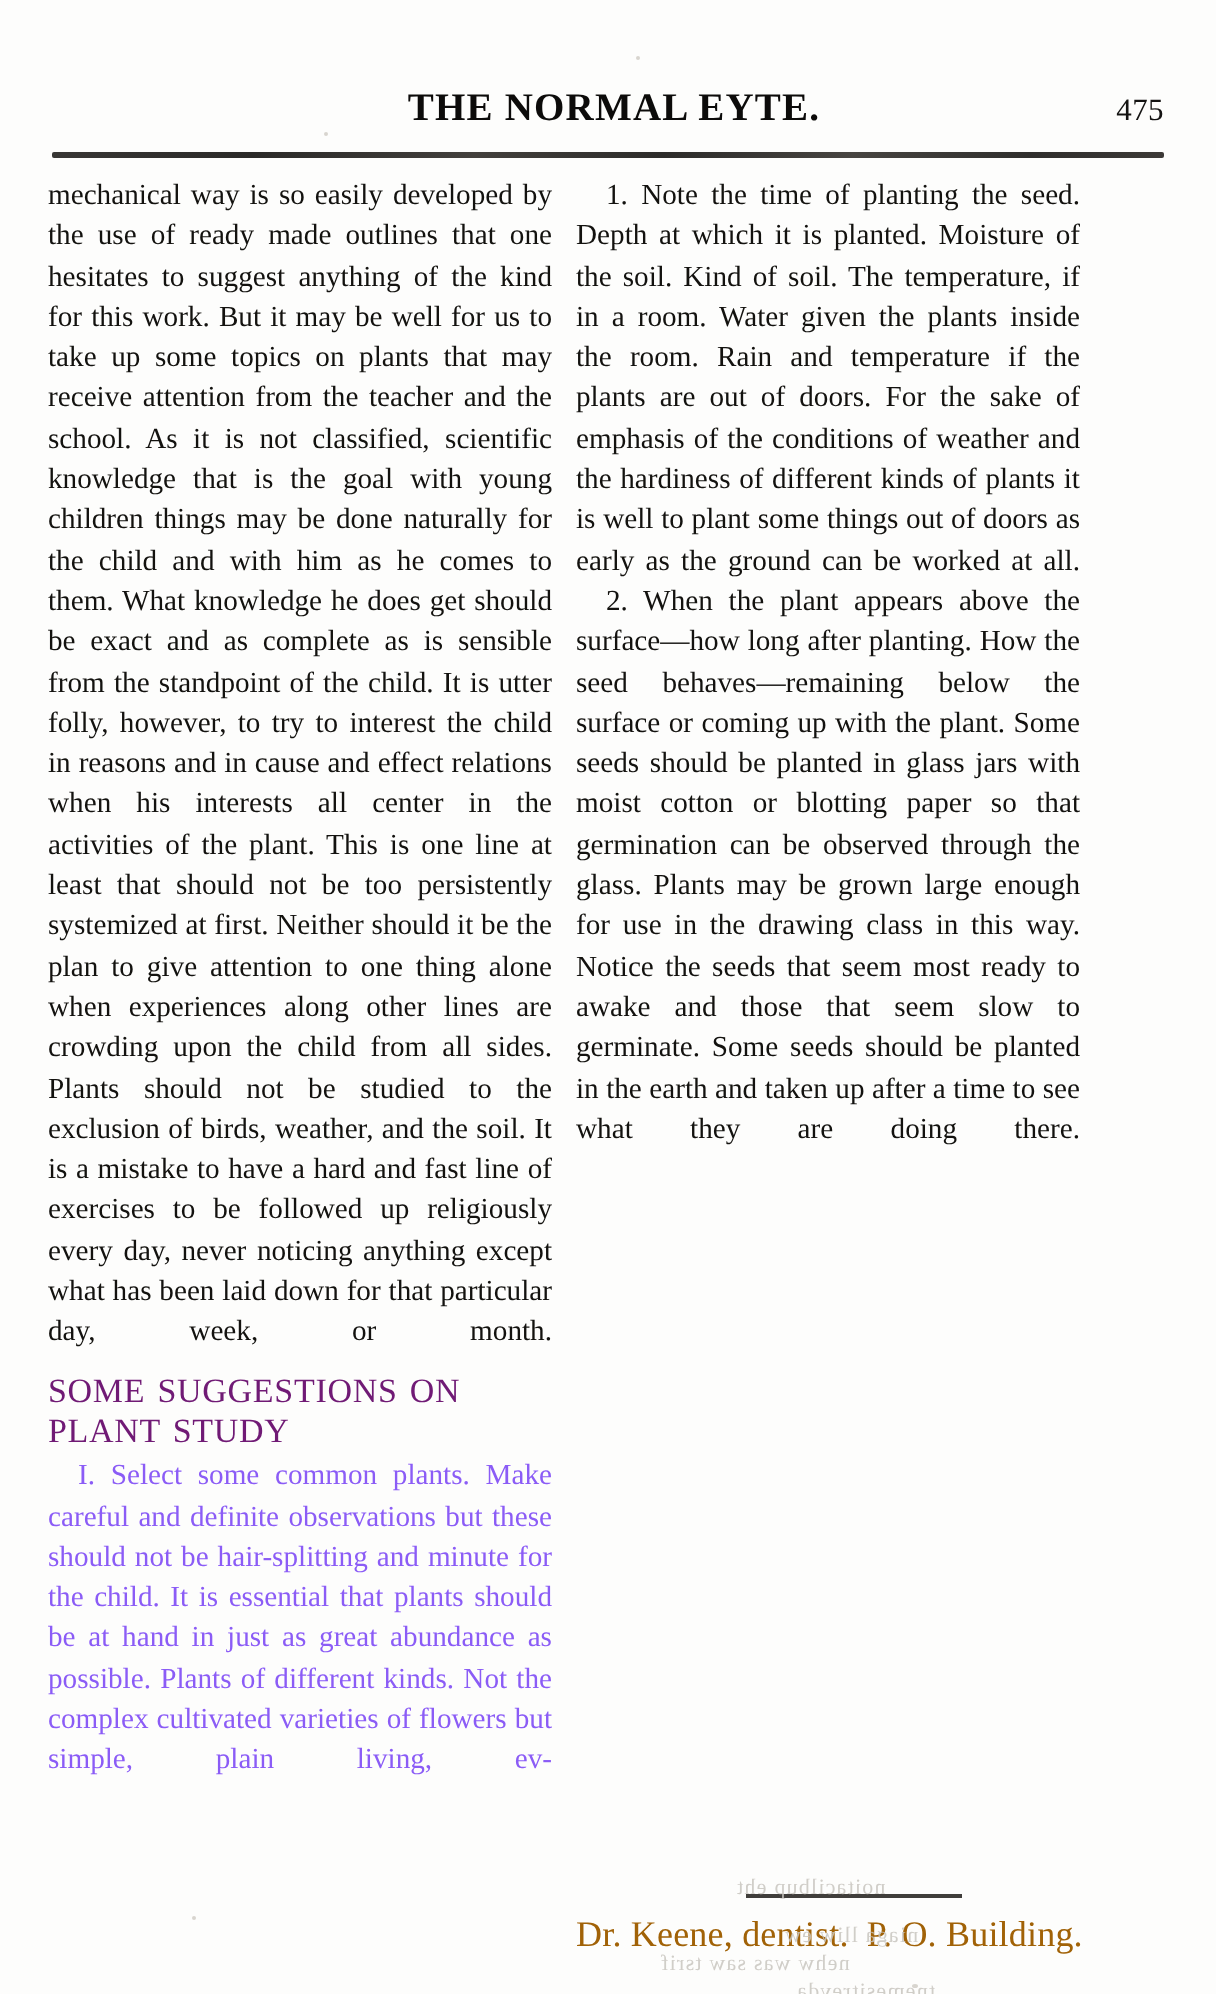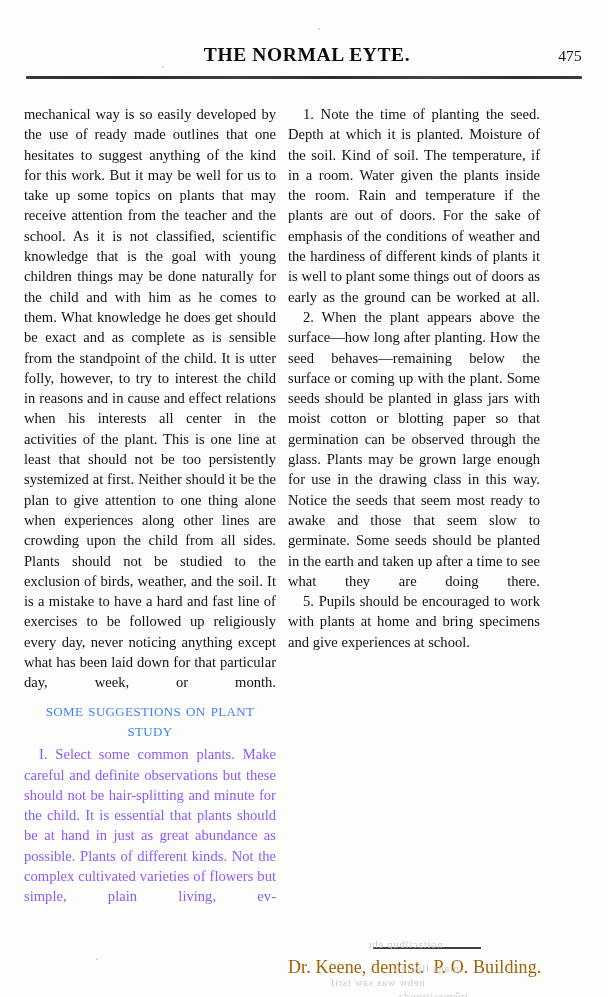--- a/index.html
+++ b/index.html
@@ -64,21 +64,20 @@
     position: absolute;
     top: 88px;
     width: 252px;
     font-size: 14.6px;
     line-height: 20.3px;
     text-align: justify;
     text-justify: inter-word;
     -webkit-hyphens: none;
     hyphens: none;
     color: #13120f;
-    margin-top: 16px;
   }
   .col-left  { left: 24px; }
   .col-right { left: 288px; }
 
   .col p {
     margin: 0;
     text-align: justify;
   }
   .col p.cont { text-indent: 0; }
   .col p.ind  { text-indent: 15px; }
@@ -86,25 +85,25 @@
   
   .jlast { text-align-last: justify; }
 
   
   .faded   { color: #8b5cf6; }
   .faded2  { color: #6b6862; }
 
   
   .secthead {
     margin: 9px 0 2px 0;
-    font-size: 13px;
+    font-size: 17px;
     letter-spacing: 0.35px;
-    text-align: center;
+    text-align: left;
     text-indent: 0;
-    color: #3b82f6;
+    color: #701a75;
     word-spacing: 1.5px;
   }
   .secthead .l2 {
     display: block;
     margin-top: 1px;
     word-spacing: 2px;
   }
 
   
   .foot-rule {
@@ -173,21 +172,20 @@
 
   <div class="col col-right">
 
 
     <p class="ind jlast">1. Note the time of planting the seed. Depth at which it is planted. Moisture of the soil. Kind of soil. The temperature, if in a room. Water given the plants inside the room. Rain and temperature if the plants are out of doors. For the sake of emphasis of the conditions of weather and the hardiness of different kinds of plants it is well to plant some things out of doors as early as the ground can be worked at all.</p>
 
     <p class="ind jlast">2. When the plant appears above the surface—how long after planting. How the seed behaves—remaining below the surface or coming up with the plant. Some seeds should be planted in glass jars with moist cotton or blotting paper so that germination can be observed through the glass. Plants may be grown large enough for use in the drawing class in this way. Notice the seeds that seem most ready to awake and those that seem slow to germinate. Some seeds should be planted in the earth and taken up after a time to see what they are doing there.</p>
 
 
 
-    <p class="ind">5. Pupils should be encouraged to work with plants at home and bring specimens and give experiences at school.</p>
   </div>
 
   <div class="foot-rule"></div>
   <div class="foot-ad">
     <span>Dr. Keene, dentist.</span><span class="gap"></span><span>P. O. Building.</span>
   </div>
 
   <div class="ghost" style="left:368px; top:938px;">noitacilbup eht</div>
   <div class="ghost" style="left:392px; top:962px;">niaga lliw ew</div>
   <div class="ghost" style="left:330px; top:976px;">nehw was saw tsrif</div>

